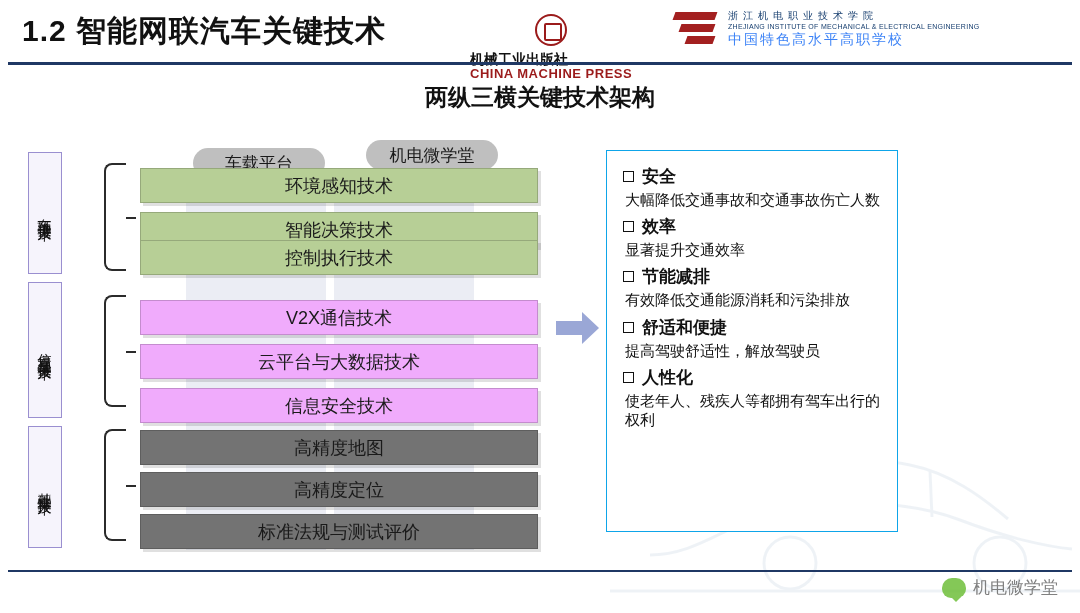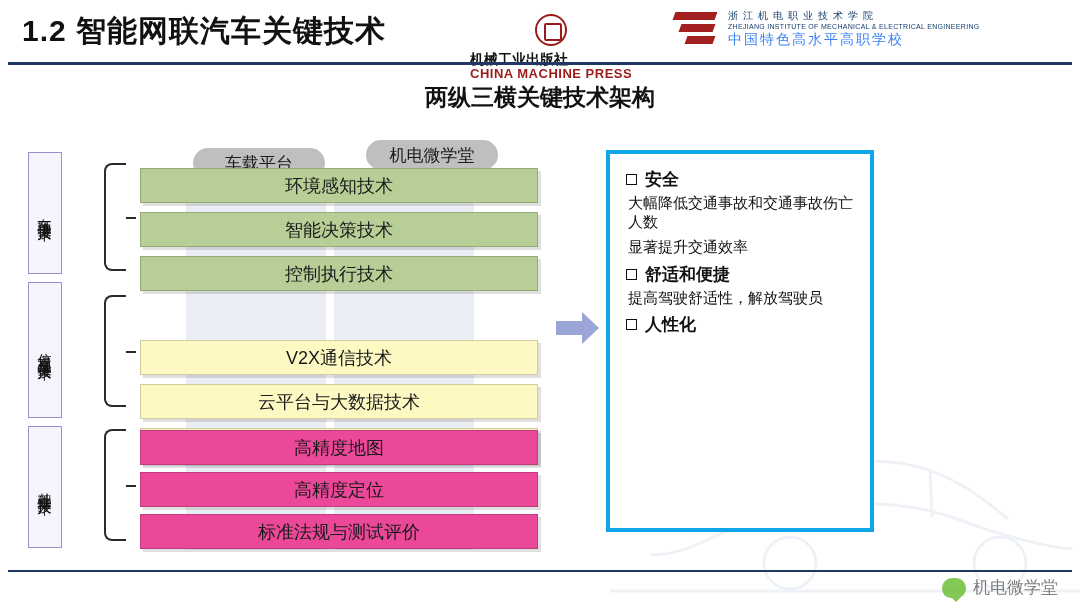--- a/index.html
+++ b/index.html
@@ -115,41 +115,41 @@
   #brace-2 { left: 104px; top: 429px; height: 112px; }
 
   
   .bar {
     position: absolute; left: 140px; width: 398px; height: 35px;
     display: flex; align-items: center; justify-content: center;
     font-size: 18px; color: #1a1a1a;
     border: 1px solid rgba(0,0,0,.18);
   }
   .bar.green  { background: #b7cf96; }
-  .bar.orange { background: #fef9c3; margin-top: 40px; }
-  .bar.purple { background: #ec4899; }
+  .bar.orange { background: #f0abfc; }
+  .bar.purple { background: #737373; }
   .bar.shadow { box-shadow: 3px 3px 0 rgba(0,0,0,.12); }
 
   
   .colguide {
     position: absolute; top: 168px; height: 382px; background: #e8eaf2; opacity: .85;
   }
   #colguide-1 { left: 186px; width: 140px; }
   #colguide-2 { left: 334px; width: 140px; }
 
   
   #arrow {
     position: absolute; left: 556px; top: 310px;
     width: 44px; height: 36px;
   }
 
   
   #benefits {
-    position: absolute; left: 606px; top: 150px; width: 268px; height: 382px;
-    border: 4px solid #0ea5e9; background: #ffffff;
+    position: absolute; left: 606px; top: 150px; width: 292px; height: 382px;
+    border: 1px solid #0ea5e9; background: #ffffff;
     padding: 14px 16px 0 16px;
   }
   .bene-item { margin-bottom: 6px; }
   .bene-head {
     display: flex; align-items: center; gap: 8px;
     font-size: 17px; font-weight: bold; color: #111;
   }
   .bene-head .box {
     width: 11px; height: 11px; border: 1.6px solid #111; flex: 0 0 auto;
   }
@@ -234,21 +234,21 @@
 <div class="vcat" id="vcat-0">车辆关键技术</div>
 <div class="vcat" id="vcat-1">信息交互关键技术</div>
 <div class="vcat" id="vcat-2">基础支撑技术</div>
 
 <div class="brace" id="brace-0"></div>
 <div class="brace" id="brace-1"></div>
 <div class="brace" id="brace-2"></div>
 
 <div class="bar green shadow" style="top:168px">环境感知技术</div>
 <div class="bar green shadow" style="top:212px">智能决策技术</div>
-<div class="bar green shadow" style="top:256px">控制执行技术</div>
+<div class="bar green shadow" style="top:240px">控制执行技术</div>
 
 <div class="bar orange shadow" style="top:300px">V2X通信技术</div>
 <div class="bar orange shadow" style="top:344px">云平台与大数据技术</div>
 <div class="bar orange shadow" style="top:388px">信息安全技术</div>
 
 <div class="bar purple shadow" style="top:430px">高精度地图</div>
 <div class="bar purple shadow" style="top:472px">高精度定位</div>
 <div class="bar purple shadow" style="top:514px">标准法规与测试评价</div>
 
 <svg id="arrow" viewBox="0 0 44 36">
@@ -259,37 +259,49 @@
 
   <div class="bene-item">
     <div class="bene-head">
       <span class="box"></span>
       <span>安全</span>
     </div>
     <div class="bene-desc">大幅降低交通事故和交通事故伤亡人数</div>
   </div>
 
   <div class="bene-item">
+    <div class="bene-head">
+      <span class="box"></span>
+      <span>效率</span>
+    </div>
     <div class="bene-desc">显著提升交通效率</div>
   </div>
 
+  <div class="bene-item">
+    <div class="bene-head">
+      <span class="box"></span>
+      <span>节能减排</span>
+    </div>
+    <div class="bene-desc">有效降低交通能源消耗和污染排放</div>
+  </div>
 
   <div class="bene-item">
     <div class="bene-head">
       <span class="box"></span>
       <span>舒适和便捷</span>
     </div>
     <div class="bene-desc">提高驾驶舒适性，解放驾驶员</div>
   </div>
 
   <div class="bene-item">
     <div class="bene-head">
       <span class="box"></span>
       <span>人性化</span>
     </div>
+    <div class="bene-desc">使老年人、残疾人等都拥有驾车出行的权利</div>
   </div>
 
 </div>
 
 <div id="footer-rule"></div>
 <div id="footer">
 
   <div id="watermark">
     <span class="wx"></span>
     <span>机电微学堂</span>

